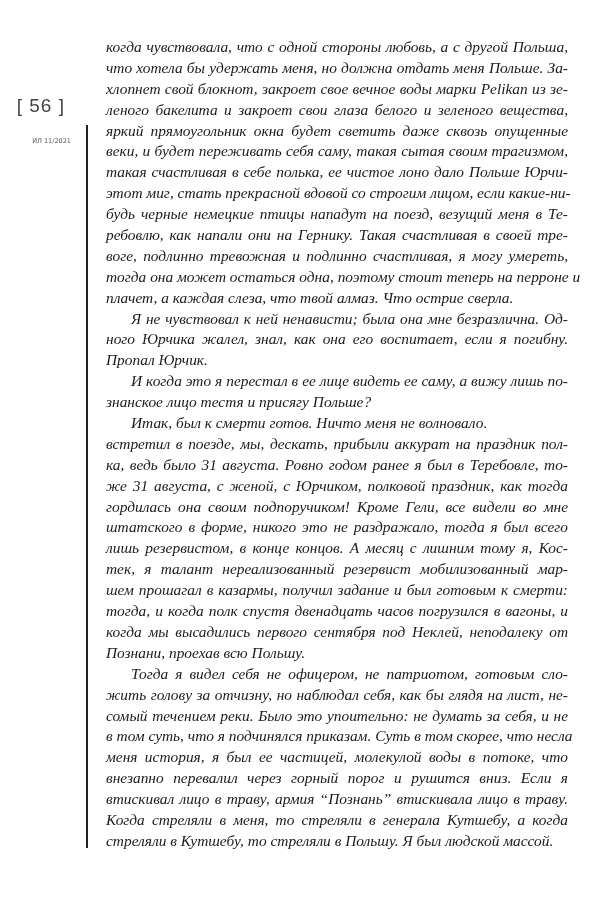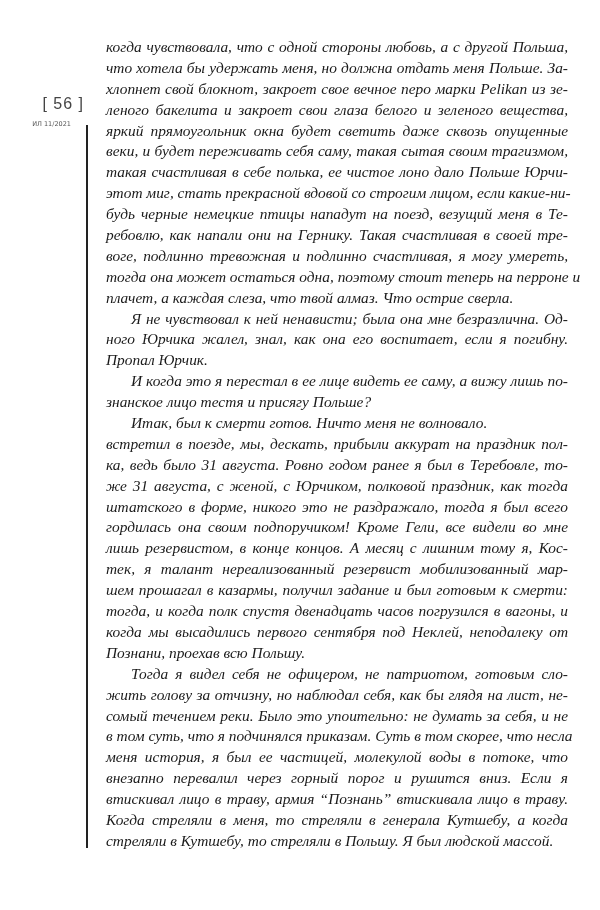--- a/index.html
+++ b/index.html
@@ -1,63 +1,63 @@
 <!DOCTYPE html>
 <html><head>
 <meta charset="utf-8">
 <style>
   html, body { margin:0; padding:0; background:#ffffff; }
   body { width:600px; height:910px; position:relative; overflow:hidden;
          font-family:"Liberation Serif","DejaVu Serif",serif; color:#1a1a1a; }
   .margin { position:absolute; left:0; top:95px; width:88px; text-align:right; }
-  .page-num { position:absolute; right:4px; top:0; font-family:"Liberation Sans","DejaVu Sans",sans-serif;
-              font-size:16px; color:#444; letter-spacing:1px; white-space:nowrap; }
-  .issue { position:absolute; right:17px; top:25px; font-family:"DejaVu Sans",sans-serif;
+  .page-num { position:absolute; right:23px; top:0; font-family:"Liberation Sans","DejaVu Sans",sans-serif;
+              font-size:19px; color:#444; letter-spacing:1px; white-space:nowrap; }
+  .issue { position:absolute; right:17px; top:42px; font-family:"DejaVu Sans",sans-serif;
            font-size:6.5px; color:#555; white-space:nowrap; }
   .rule { position:absolute; left:86px; top:125px; width:1.5px; height:723px; background:#222; }
   .text { position:absolute; left:106px; top:37px; width:462px; }
   .line { font-size:15.4px; line-height:20.9px; height:20.9px; white-space:nowrap;
           text-align:justify; text-align-last:justify; overflow:visible;font-style:italic; }
   .line.last { text-align-last:left; }
   .line.indent { padding-left:25px; }
 </style>
 </head>
 <body>
 
 <div class="margin">
   <div class="page-num">[ 56 ]</div>
   <div class="issue">ИЛ 11/2021</div>
 </div>
 <div class="rule"></div>
 
 <div class="text" id="text">
     <div class="line">когда чувствовала, что с одной стороны любовь, а с другой Польша,</div>
     <div class="line">что хотела бы удержать меня, но должна отдать меня Польше. За-</div>
-    <div class="line">хлопнет свой блокнот, закроет свое вечное перо марки Pelikan из зе-</div>
+    <div class="line">хлопнет свой блокнот, закроет свое вечное воды марки Pelikan из зе-</div>
     <div class="line">леного бакелита и закроет свои глаза белого и зеленого вещества,</div>
     <div class="line">яркий прямоугольник окна будет светить даже сквозь опущенные</div>
     <div class="line">веки, и будет переживать себя саму, такая сытая своим трагизмом,</div>
     <div class="line">такая счастливая в себе полька, ее чистое лоно дало Польше Юрчи-</div>
     <div class="line">этот миг, стать прекрасной вдовой со строгим лицом, если какие-ни-</div>
     <div class="line">будь черные немецкие птицы нападут на поезд, везущий меня в Те-</div>
     <div class="line">ребовлю, как напали они на Гернику. Такая счастливая в своей тре-</div>
     <div class="line">воге, подлинно тревожная и подлинно счастливая, я могу умереть,</div>
     <div class="line">тогда она может остаться одна, поэтому стоит теперь на перроне и</div>
     <div class="line last">плачет, а каждая слеза, что твой алмаз. Что острие сверла.</div>
     <div class="line indent">Я не чувствовал к ней ненависти; была она мне безразлична. Од-</div>
     <div class="line">ного Юрчика жалел, знал, как она его воспитает, если я погибну.</div>
     <div class="line last">Пропал Юрчик.</div>
     <div class="line indent">И когда это я перестал в ее лице видеть ее саму, а вижу лишь по-</div>
     <div class="line last">знанское лицо тестя и присягу Польше?</div>
     <div class="line indent last">Итак, был к смерти готов. Ничто меня не волновало.</div>
     <div class="line">встретил в поезде, мы, дескать, прибыли аккурат на праздник пол-</div>
     <div class="line">ка, ведь было 31 августа. Ровно годом ранее я был в Теребовле, то-</div>
     <div class="line">же 31 августа, с женой, с Юрчиком, полковой праздник, как тогда</div>
+    <div class="line">гордилась она своим подпоручиком! Кроме Гели, все видели во мне</div>
     <div class="line">штатского в форме, никого это не раздражало, тогда я был всего</div>
-    <div class="line">гордилась она своим подпоручиком! Кроме Гели, все видели во мне</div>
     <div class="line">лишь резервистом, в конце концов. А месяц с лишним тому я, Кос-</div>
     <div class="line">тек, я талант нереализованный резервист мобилизованный мар-</div>
     <div class="line">шем прошагал в казармы, получил задание и был готовым к смерти:</div>
     <div class="line">тогда, и когда полк спустя двенадцать часов погрузился в вагоны, и</div>
     <div class="line">когда мы высадились первого сентября под Неклей, неподалеку от</div>
     <div class="line last">Познани, проехав всю Польшу.</div>
     <div class="line indent">Тогда я видел себя не офицером, не патриотом, готовым сло-</div>
     <div class="line">жить голову за отчизну, но наблюдал себя, как бы глядя на лист, не-</div>
     <div class="line">сомый течением реки. Было это упоительно: не думать за себя, и не</div>
     <div class="line">в том суть, что я подчинялся приказам. Суть в том скорее, что несла</div>

